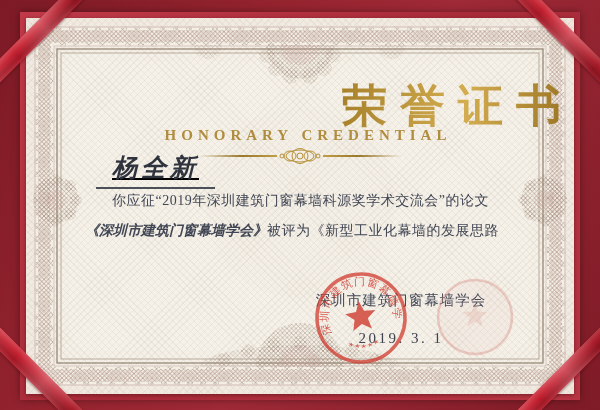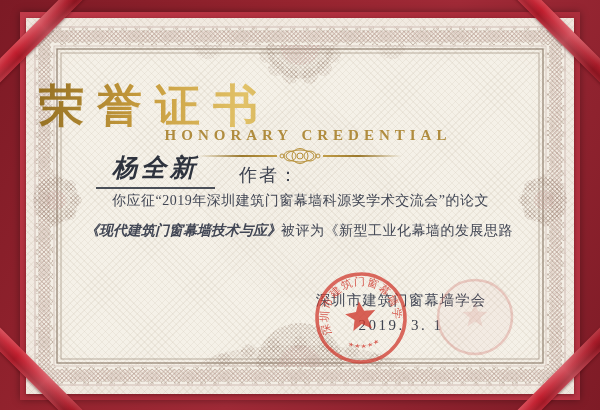--- a/index.html
+++ b/index.html
@@ -11,45 +11,45 @@
     box-shadow:0 0 8px rgba(0,0,0,.35);z-index:4;}
   .paper{position:absolute;left:26px;top:18px;width:548px;height:376px;z-index:10;
     background-color:#f5f1e8;
     background-image:
       repeating-linear-gradient(45deg,rgba(205,195,178,.22) 0 1px,rgba(0,0,0,0) 1px 5px),
       repeating-linear-gradient(-45deg,rgba(205,195,178,.22) 0 1px,rgba(0,0,0,0) 1px 5px);
     box-shadow:0 1px 4px rgba(40,0,5,.45), inset 0 0 46px rgba(196,150,140,.16);}
   .paper > .abs{position:absolute;}
   .ornaments{left:0;top:0;width:548px;height:376px;pointer-events:none;}
 
-  .title{left:0;right:0;top:58px;text-align:left;white-space:nowrap;
+  .title{left:0;right:0;top:58px;text-align:right;white-space:nowrap;
     font-size:45px;font-weight:700;letter-spacing:13px;text-indent:13px;
     background:linear-gradient(94deg,#8f6b20 0%,#c89d3e 22%,#e2c268 40%,#a8832c 58%,#d4ad50 80%,#96701f 100%);
     -webkit-background-clip:text;background-clip:text;color:transparent;}
   .subtitle{left:16px;right:0;top:109px;text-align:center;white-space:nowrap;
     font-size:15px;font-weight:700;letter-spacing:5px;color:#b08c3e;}
   .divider{top:129px;left:50%;transform:translateX(-50%);width:204px;height:18px;
     display:flex;align-items:center;}
   .divider .line{flex:1;height:2px;}
   .divider .line.l{background:linear-gradient(90deg,rgba(176,140,62,0),#9a782c 55%,#c19d48);}
   .divider .line.r{background:linear-gradient(270deg,rgba(176,140,62,0),#9a782c 55%,#c19d48);}
 
-  .recipient{left:70px;top:133px;display:flex;align-items:flex-end;gap:24px;}
+  .recipient{left:70px;top:133px;display:flex;align-items:flex-end;gap:14px;text-decoration:underline;}
   .recipient .name{font-size:25px;font-weight:700;font-style:italic;color:#2e333e;
     border-bottom:2px solid #4a4f58;padding:0 16px 3px;letter-spacing:4px;white-space:nowrap;}
   .recipient .label{font-size:18px;color:#3e4350;padding-bottom:2px;letter-spacing:2px;white-space:nowrap;}
 
   .bodytext{left:59px;top:168px;width:460px;color:#414654;}
   .bodytext .bline{white-space:nowrap;height:30px;line-height:30px;font-size:14px;letter-spacing:.5px;}
   .bodytext .indent{padding-left:27px;}
   .paper-title{font-style:italic;font-weight:700;letter-spacing:0;}
 
   .issuers{left:202px;top:272px;width:346px;text-align:center;color:#434856;}
   .issuers .iline{font-size:14.5px;line-height:21px;white-space:nowrap;letter-spacing:1px;}
-  .issuers .date{font-size:15px;line-height:20px;margin-top:4px;letter-spacing:2.5px;color:#3e4350;}
+  .issuers .date{font-size:15px;line-height:20px;margin-top:17px;letter-spacing:2.5px;color:#3e4350;}
 
   .seal-left{left:287px;top:252px;width:96px;height:96px;z-index:20;transform:rotate(-8deg);opacity:.92;}
   .seal-right{left:409px;top:259px;width:80px;height:80px;z-index:15;}
 
   .ribbon{position:absolute;width:150px;height:17px;z-index:40;
     background-image:
       linear-gradient(90deg,rgba(255,255,255,.14),rgba(255,255,255,0) 30%,rgba(255,255,255,.20) 55%,rgba(0,0,0,.14) 82%),
       linear-gradient(180deg,#d64450 0%,#c21f2f 40%,#a01825 75%,#b52533 100%);
     box-shadow:0 1px 3px rgba(60,0,8,.4);}
   .ribbon.tl{left:-37px;top:24px;transform:rotate(-45deg);}
@@ -147,26 +147,25 @@
           <circle cx="23" cy="9" r="3"></circle>
           <circle cx="5" cy="9" r="2"></circle>
           <circle cx="41" cy="9" r="2"></circle>
         </g>
       </svg>
       <div class="line r"></div>
     </div>
 
     <div class="abs recipient">
       <span class="name">杨全新</span>
-      <span class="label">作者：</span>
     </div>
 
     <div class="abs bodytext">
       <div class="bline indent">你应征“2019年深圳建筑门窗幕墙科源奖学术交流会”的论文</div>
-      <div class="bline"><span class="paper-title">《现代建筑门窗幕墙技术与应》</span><span>被评为《新型工业化幕墙的发展思路</span></div>
+      <div class="bline"><span class="paper-title">《深圳市建筑门窗幕墙学会》</span><span>被评为《新型工业化幕墙的发展思路</span></div>
     </div>
 
     <div class="abs issuers">
       <div class="iline">深圳市建筑门窗幕墙学会</div>
       <div class="date">2019. 3. 1</div>
     </div>
 
     <svg class="abs seal-left" viewBox="0 0 96 96">
       <defs>
         <path id="sealArcTop" d="M17,59.3 A33,33 0 1 1 79,59.3" fill="none"></path>

